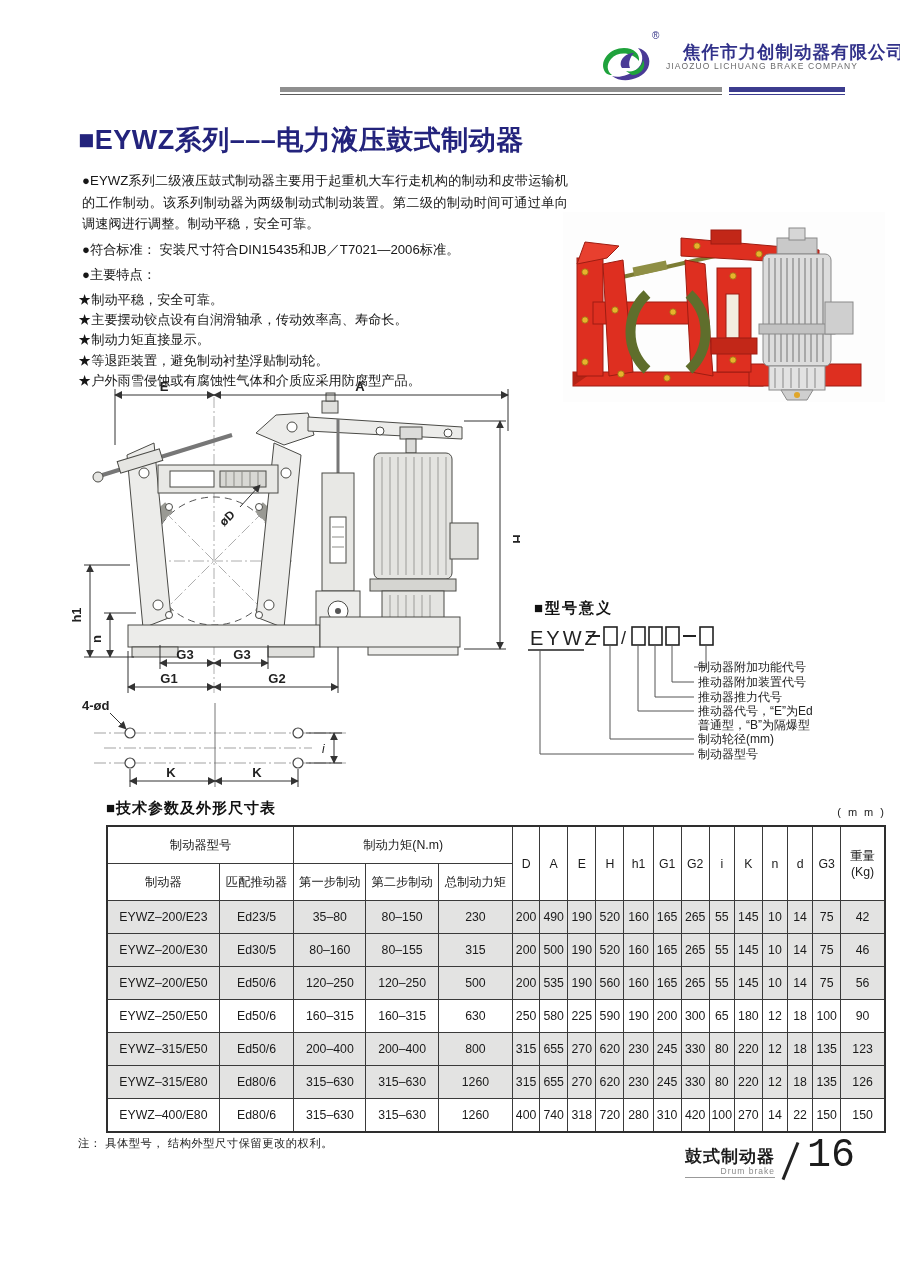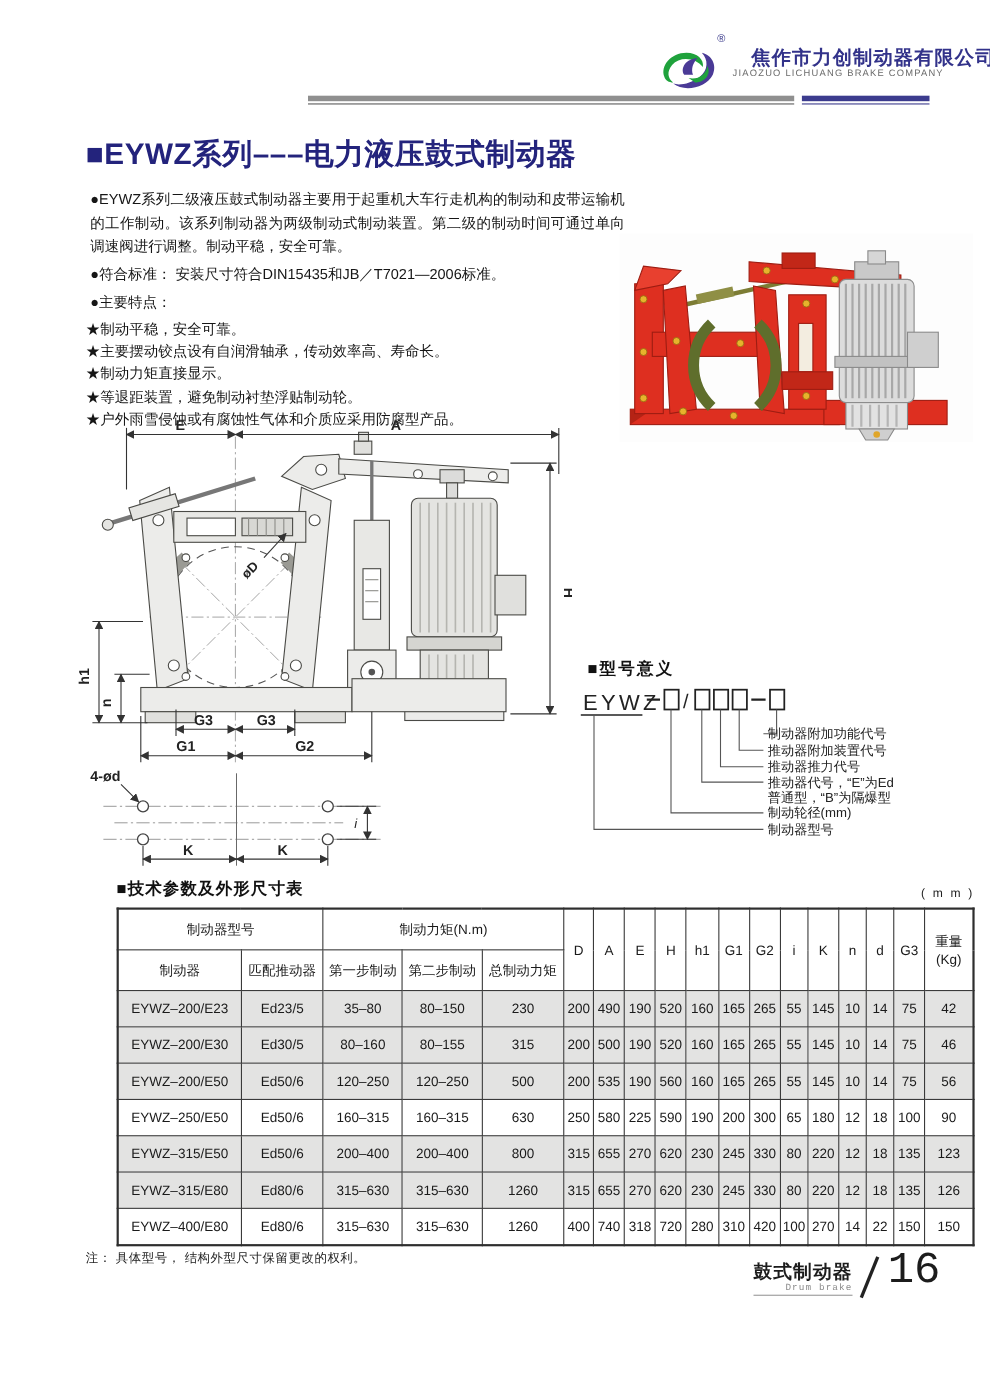--- a/index.html
+++ b/index.html
@@ -54,21 +54,21 @@
   table.spec td{height:32px;}
   table.spec tr.shade td{background:#e3e3e2;}
   table.spec{border:2px solid #2e2e2e;}
   .note{left:78px;top:1136px;font-size:11.3px;color:#222;letter-spacing:0.5px;text-align:right;}
 
   
   .footer{left:668px;top:1139px;width:195px;height:50px;}
   .footer-cat{position:absolute;right:88px;top:6px;text-align:right;}
   .footer-cat-cn{font-size:17px;font-weight:bold;color:#1c1c1c;letter-spacing:1px;white-space:nowrap;}
   .footer-cat-en{font-size:8.5px;color:#8a8a8a;letter-spacing:1px;margin-top:-2px;
-                 border-bottom:1px solid #999;padding-bottom:1px;font-family:Liberation Mono, monospace;}
+                 border-bottom:1px solid #999;padding-bottom:1px;}
   .footer-slash{position:absolute;right:72px;top:2px;width:2.5px;height:40px;background:#222;
                 transform:rotate(22deg);}
   .footer-num{position:absolute;right:8px;top:-6px;font-family:Liberation Mono, monospace;
               font-size:40px;color:#1c1c1c;}
 
   svg text{font-family:"Liberation Sans",sans-serif;}
 </style>
 </head>
 <body>
 

